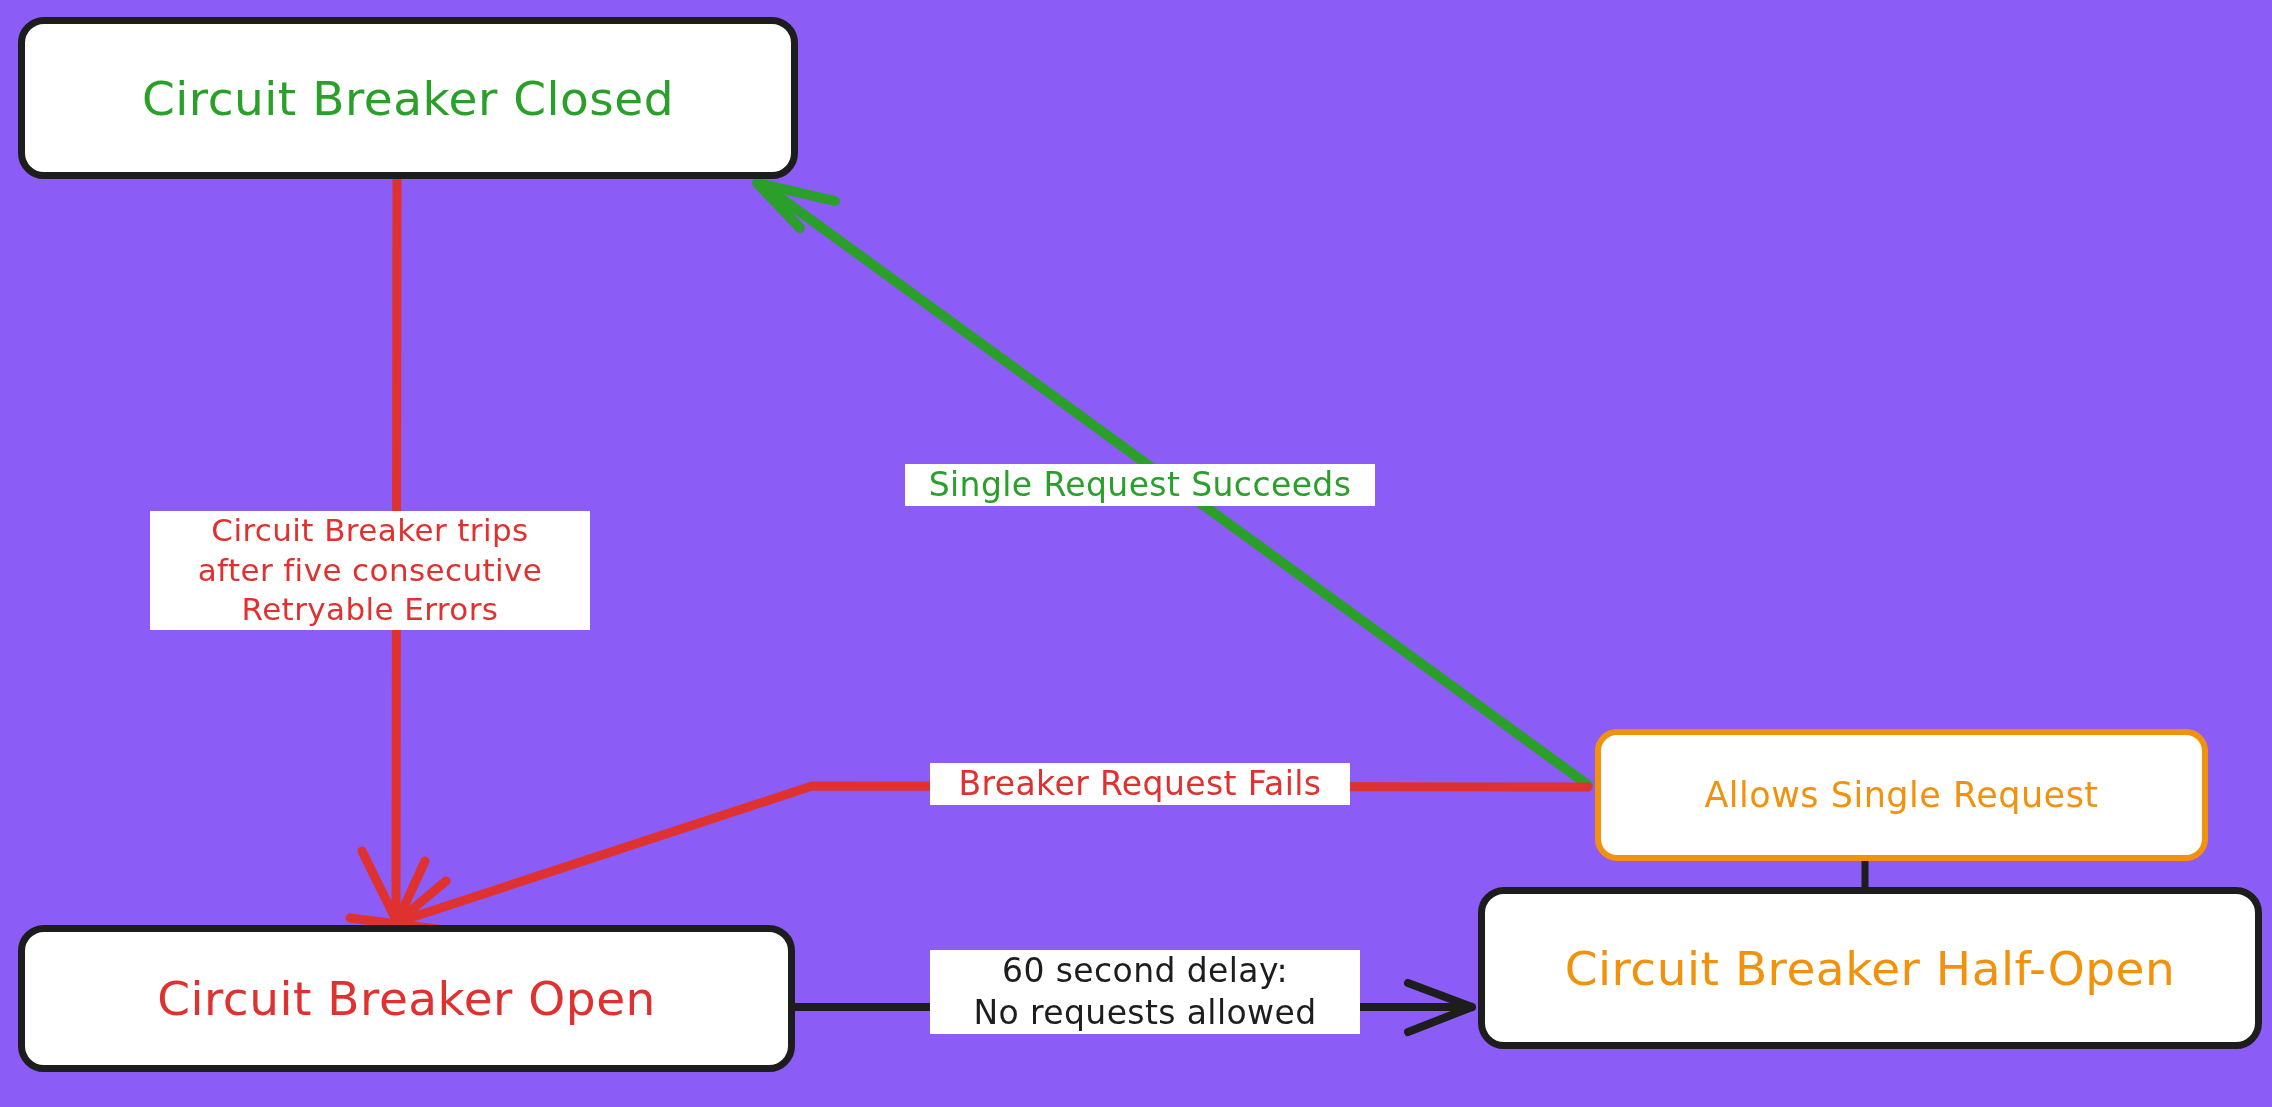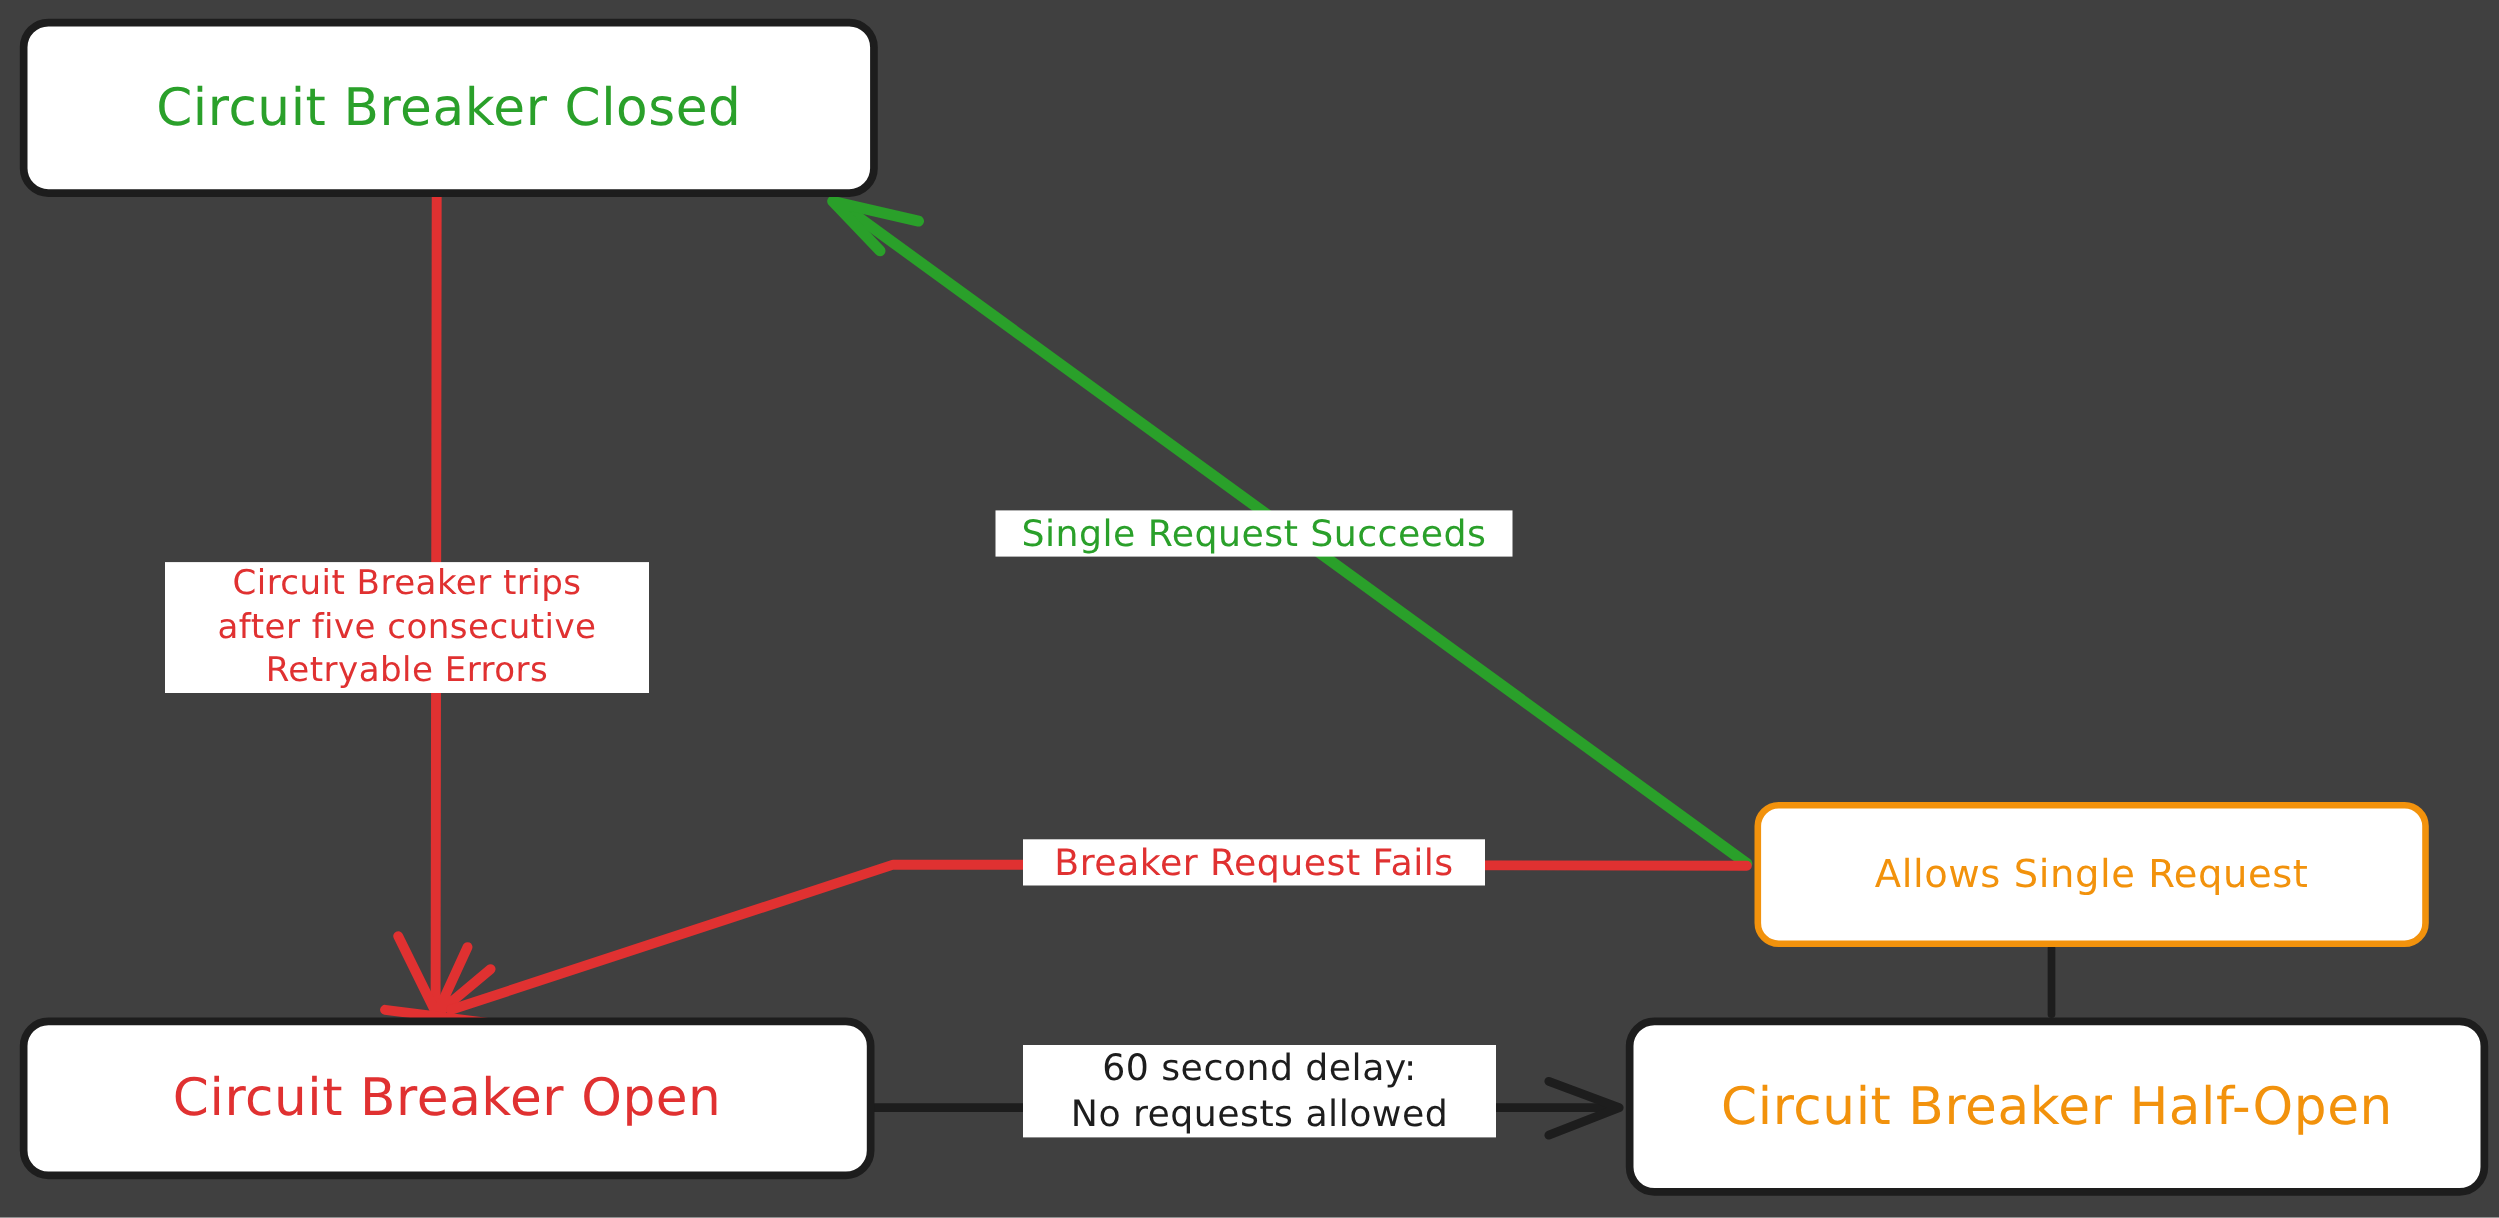--- a/index.html
+++ b/index.html
@@ -5,21 +5,21 @@
 <style>
   html, body {
     margin: 0;
     padding: 0;
     background: #ffffff;
   }
   #canvas {
     position: relative;
     width: 2272px;
     height: 1107px;
-    background: #404040;
+    background: #8b5cf6;
     overflow: hidden;
     font-family: "DejaVu Sans", sans-serif;
   }
   svg.layer {
     position: absolute;
     left: 0;
     top: 0;
     width: 2272px;
     height: 1107px;
   }
@@ -94,21 +94,21 @@
   </svg>
 
   <div class="node node-black" style="left:18px; top:17px; width:780px; height:162px;">
     <span class="node-label lbl-green" style="font-size:47px;">Circuit Breaker Closed</span>
   </div>
 
   <div class="node node-black" style="left:18px; top:925px; width:777px; height:147px;">
     <span class="node-label lbl-red" style="font-size:47px;">Circuit Breaker Open</span>
   </div>
 
-  <div class="node node-black" style="left:1478px; top:925px; width:784px; height:162px;">
+  <div class="node node-black" style="left:1478px; top:887px; width:784px; height:162px;">
     <span class="node-label lbl-orange" style="font-size:47px;">Circuit Breaker Half-Open</span>
   </div>
 
   <div class="node node-orange" style="left:1595px; top:729px; width:613px; height:132px;">
     <span class="node-label lbl-orange" style="font-size:35px;">Allows Single Request</span>
   </div>
 
   <div class="edge-label lbl-red" style="left:150px; top:488px; width:440px; font-size:31px;margin-top:23px;">Circuit Breaker trips
 after five consecutive
 Retryable Errors</div>

